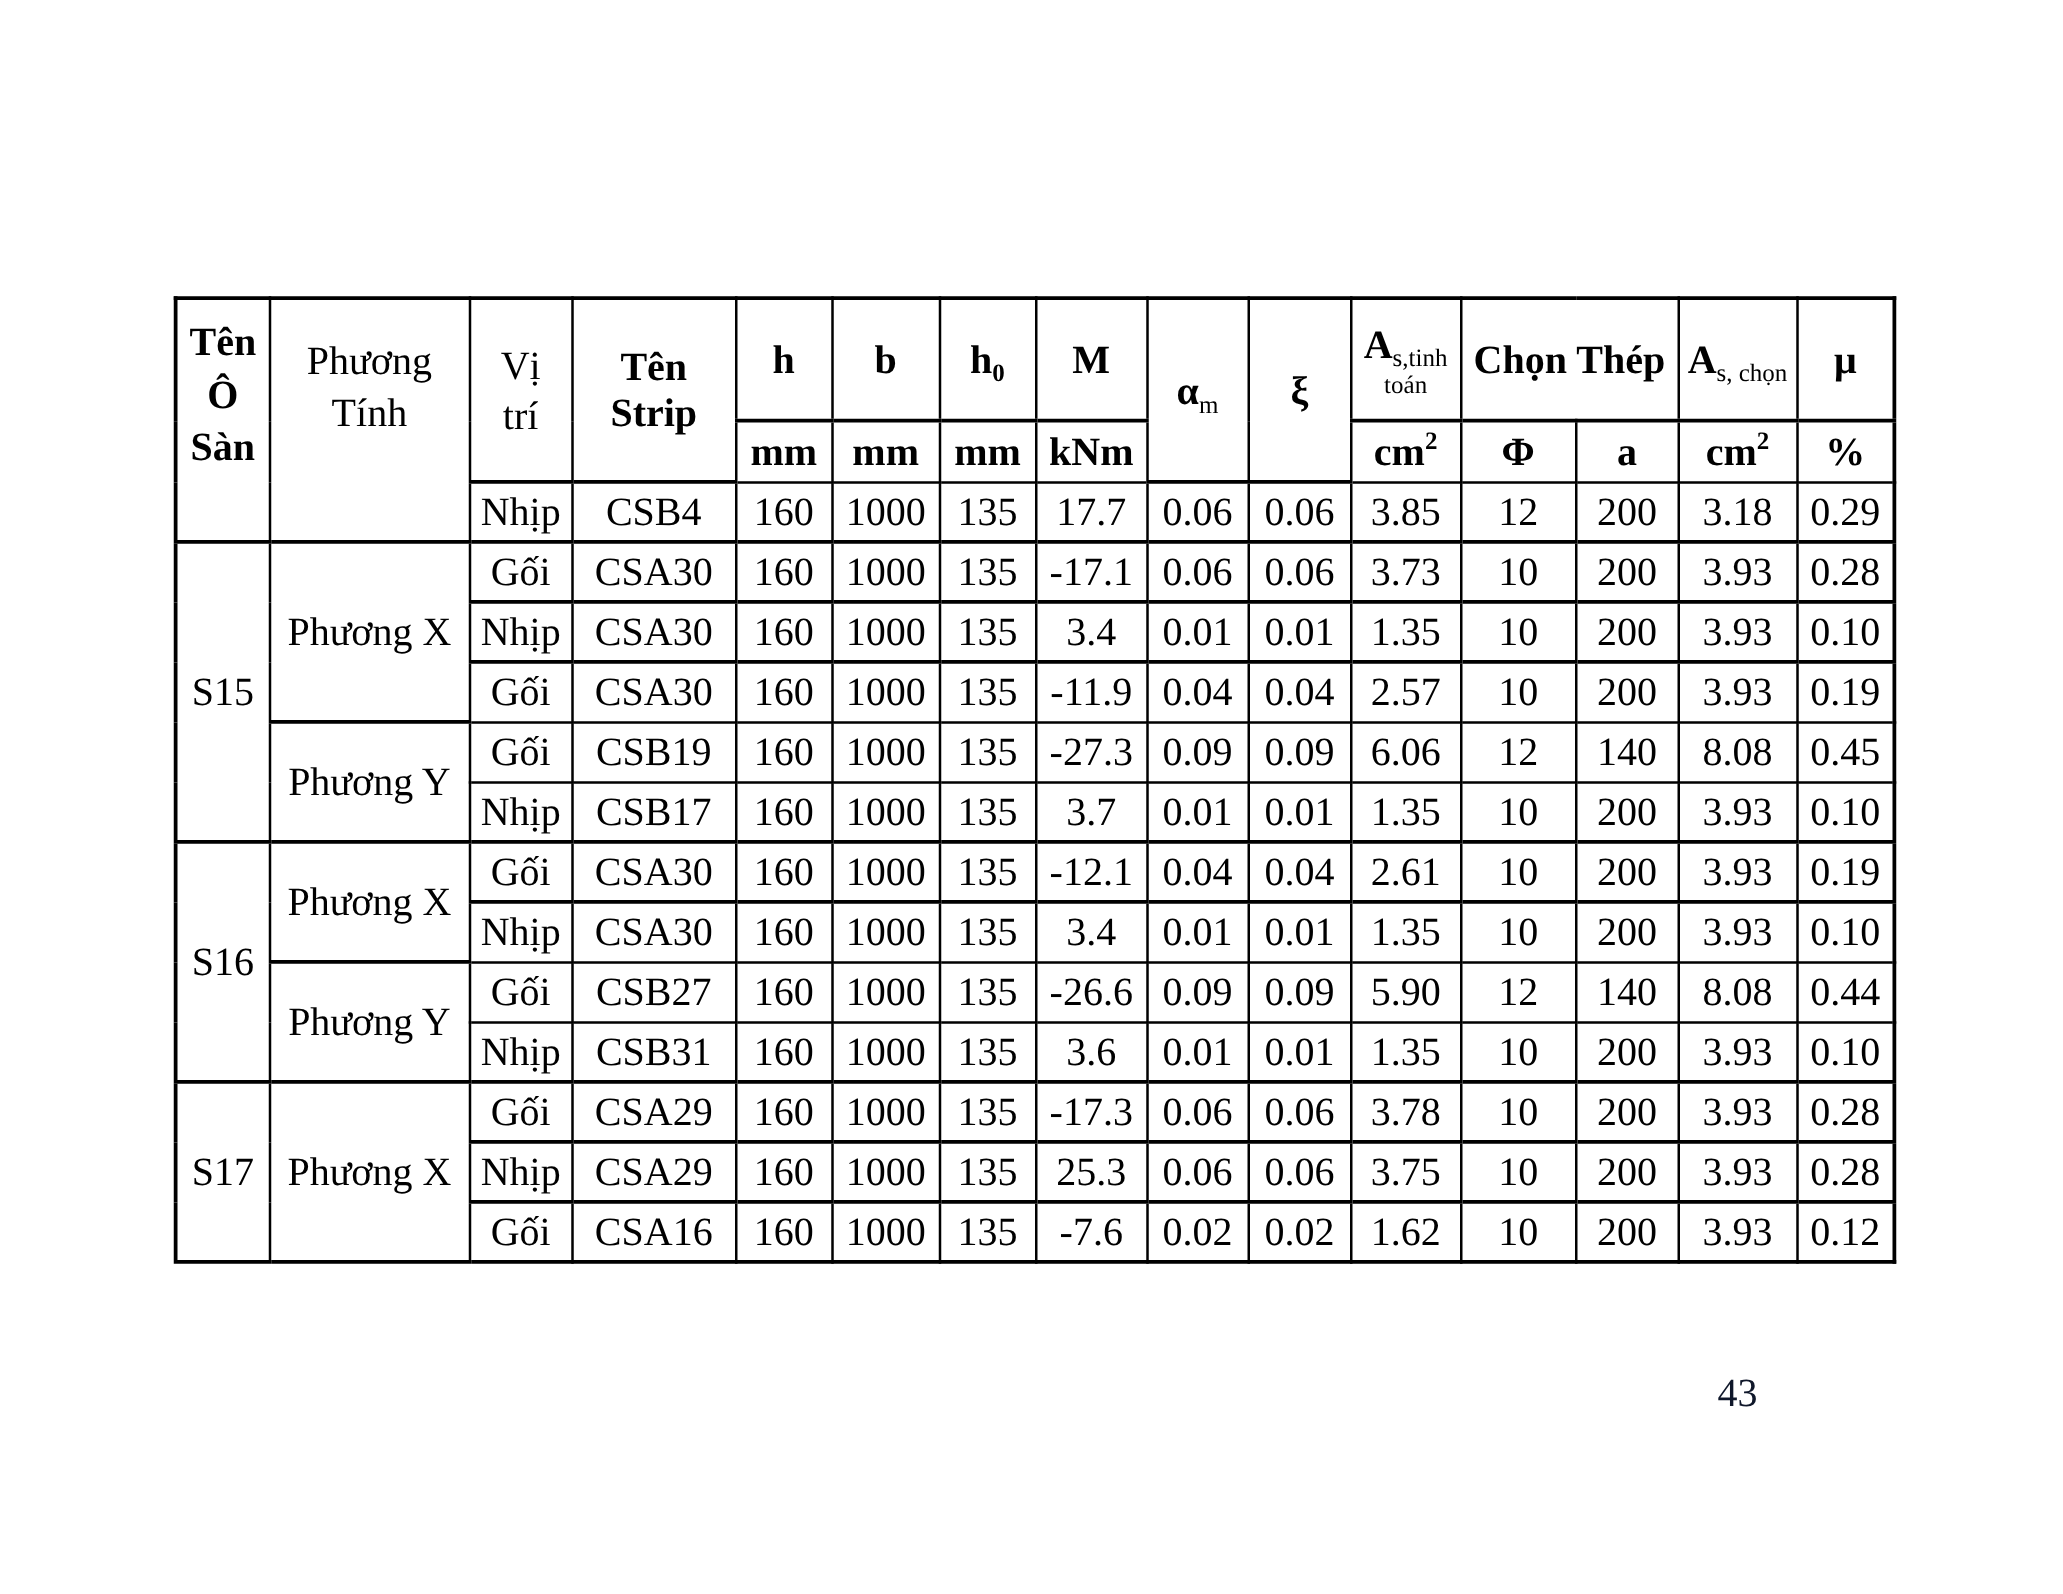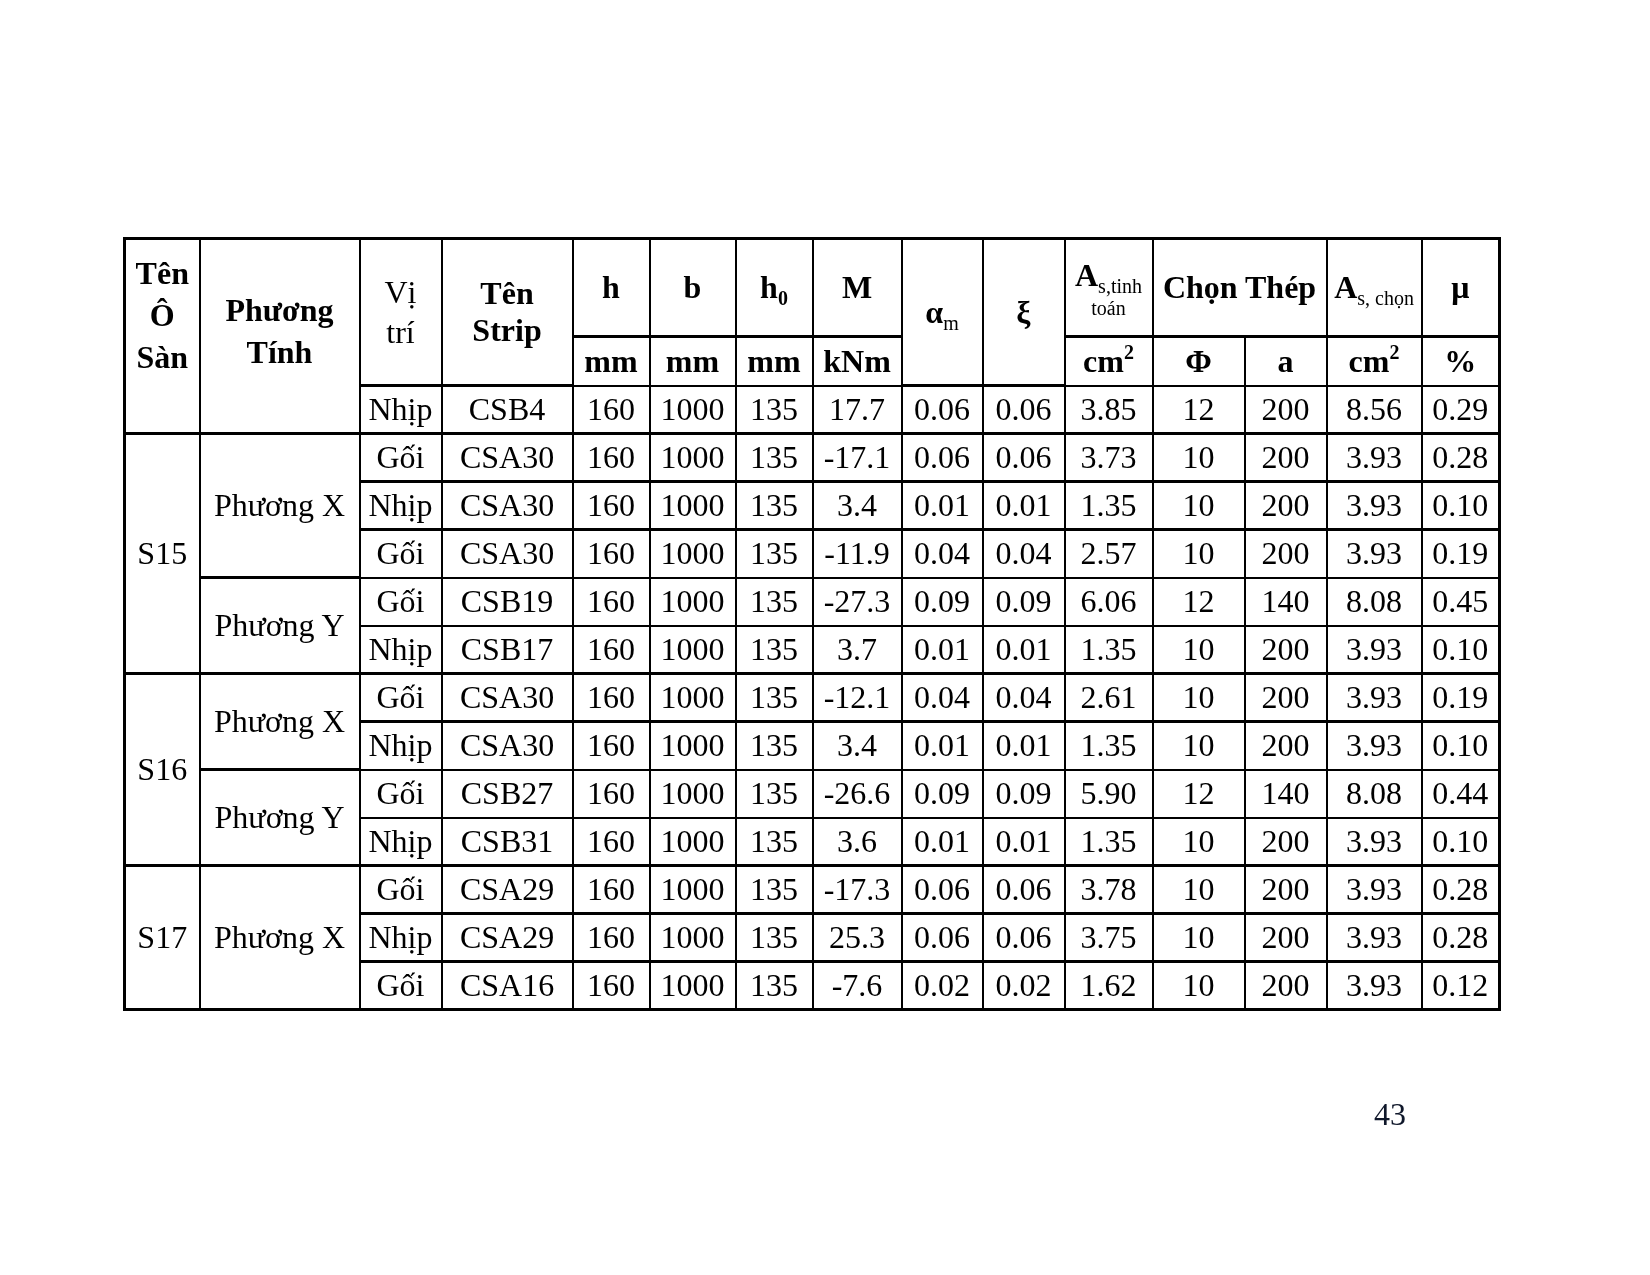--- a/index.html
+++ b/index.html
@@ -2,39 +2,39 @@
 <html><head>
 <meta charset="utf-8">
 <style>
   html,body { margin:0; padding:0; background:#888; }
   .page {
     position:relative; width:1650px; height:1275px; background:#ffffff;
     font-family:"Liberation Serif","DejaVu Serif",serif; color:#000;
     overflow:hidden;
   }
   table.tbl {
-    position:absolute; left:123px; top:237px; width:1375px;
+    position:absolute; left:139px; top:237px; width:1375px;
     border-collapse:collapse; table-layout:fixed;
     border:3px solid #000;
   }
   .tbl td {
     border:2px solid #000;
     text-align:center; vertical-align:middle;
     font-size:32px; padding:0; overflow:hidden;
     line-height:1.15;
   }
   .b { font-weight:bold; }
   tr.r1 { height:98px; }
   tr.r1 > td { border-bottom-width:3px; }
   tr.r2 { height:49px; }
   tr.dr { height:48px; }
   tr.ge > td, tr.hb > td { border-bottom-width:3px; }
   td.bb3 { border-bottom-width:3px; }
   td.tos { vertical-align:top; padding-top:12px; line-height:42px; white-space:pre-line; font-weight:bold; }
-  td.pt  { vertical-align:top; padding-top:49px; line-height:42px; white-space:pre-line; font-weight:bold; }
+  td.pt  { vertical-align:top; padding-top:27px; line-height:42px; white-space:pre-line; font-weight:normal; }
   td.vt  { white-space:pre-line; line-height:40px; font-weight:normal; }
   sub.s {
     font-size:20px; font-weight:normal;
     vertical-align:baseline; position:relative; top:7px;
   }
   sub.s.bs { font-weight:bold; }
   sup.s {
     font-size:20px; font-weight:bold;
     vertical-align:baseline; position:relative; top:-13px;
   }
@@ -110,21 +110,21 @@
       <td>CSB4</td>
       <td>160</td>
       <td>1000</td>
       <td>135</td>
       <td>17.7</td>
       <td>0.06</td>
       <td>0.06</td>
       <td>3.85</td>
       <td>12</td>
       <td>200</td>
-      <td>8.56</td>
+      <td>3.18</td>
       <td>0.29</td>
     </tr>
 
     <tr class="dr hb">
       <td rowspan="5" class="bb3">S15</td>
       <td rowspan="3">Phương X</td>
       <td>Gối</td>
       <td>CSA30</td>
       <td>160</td>
       <td>1000</td>

